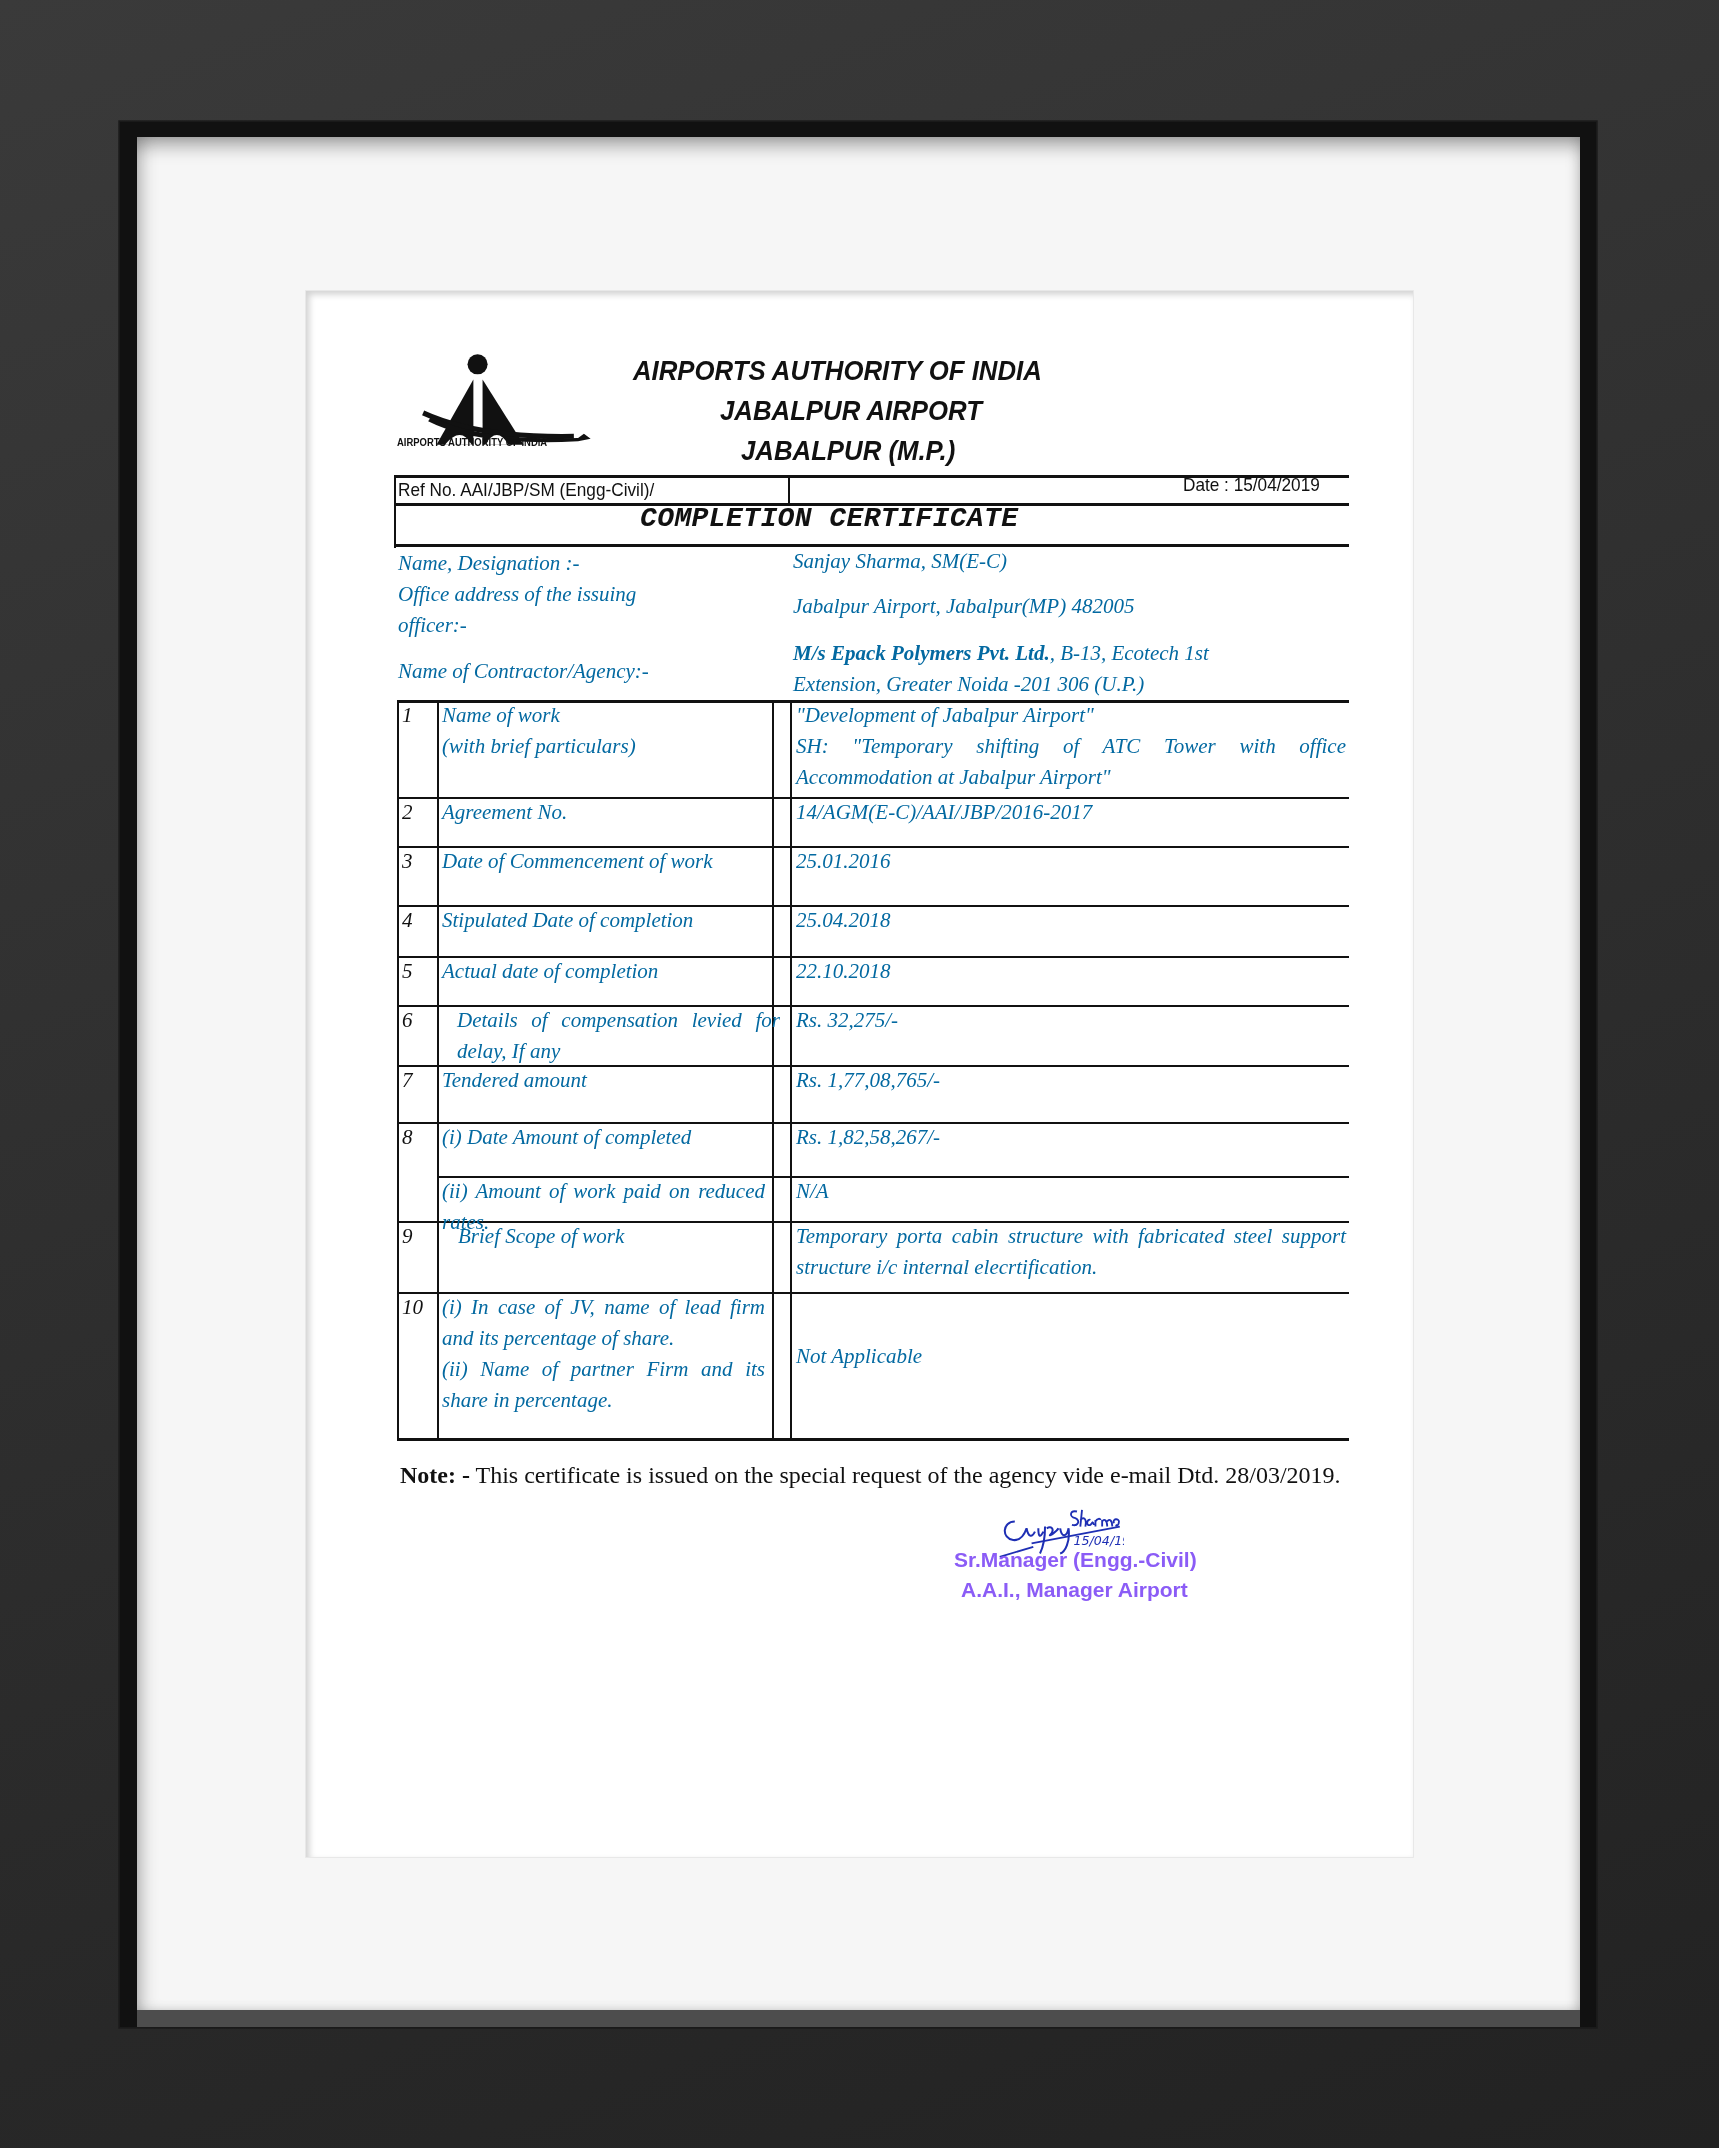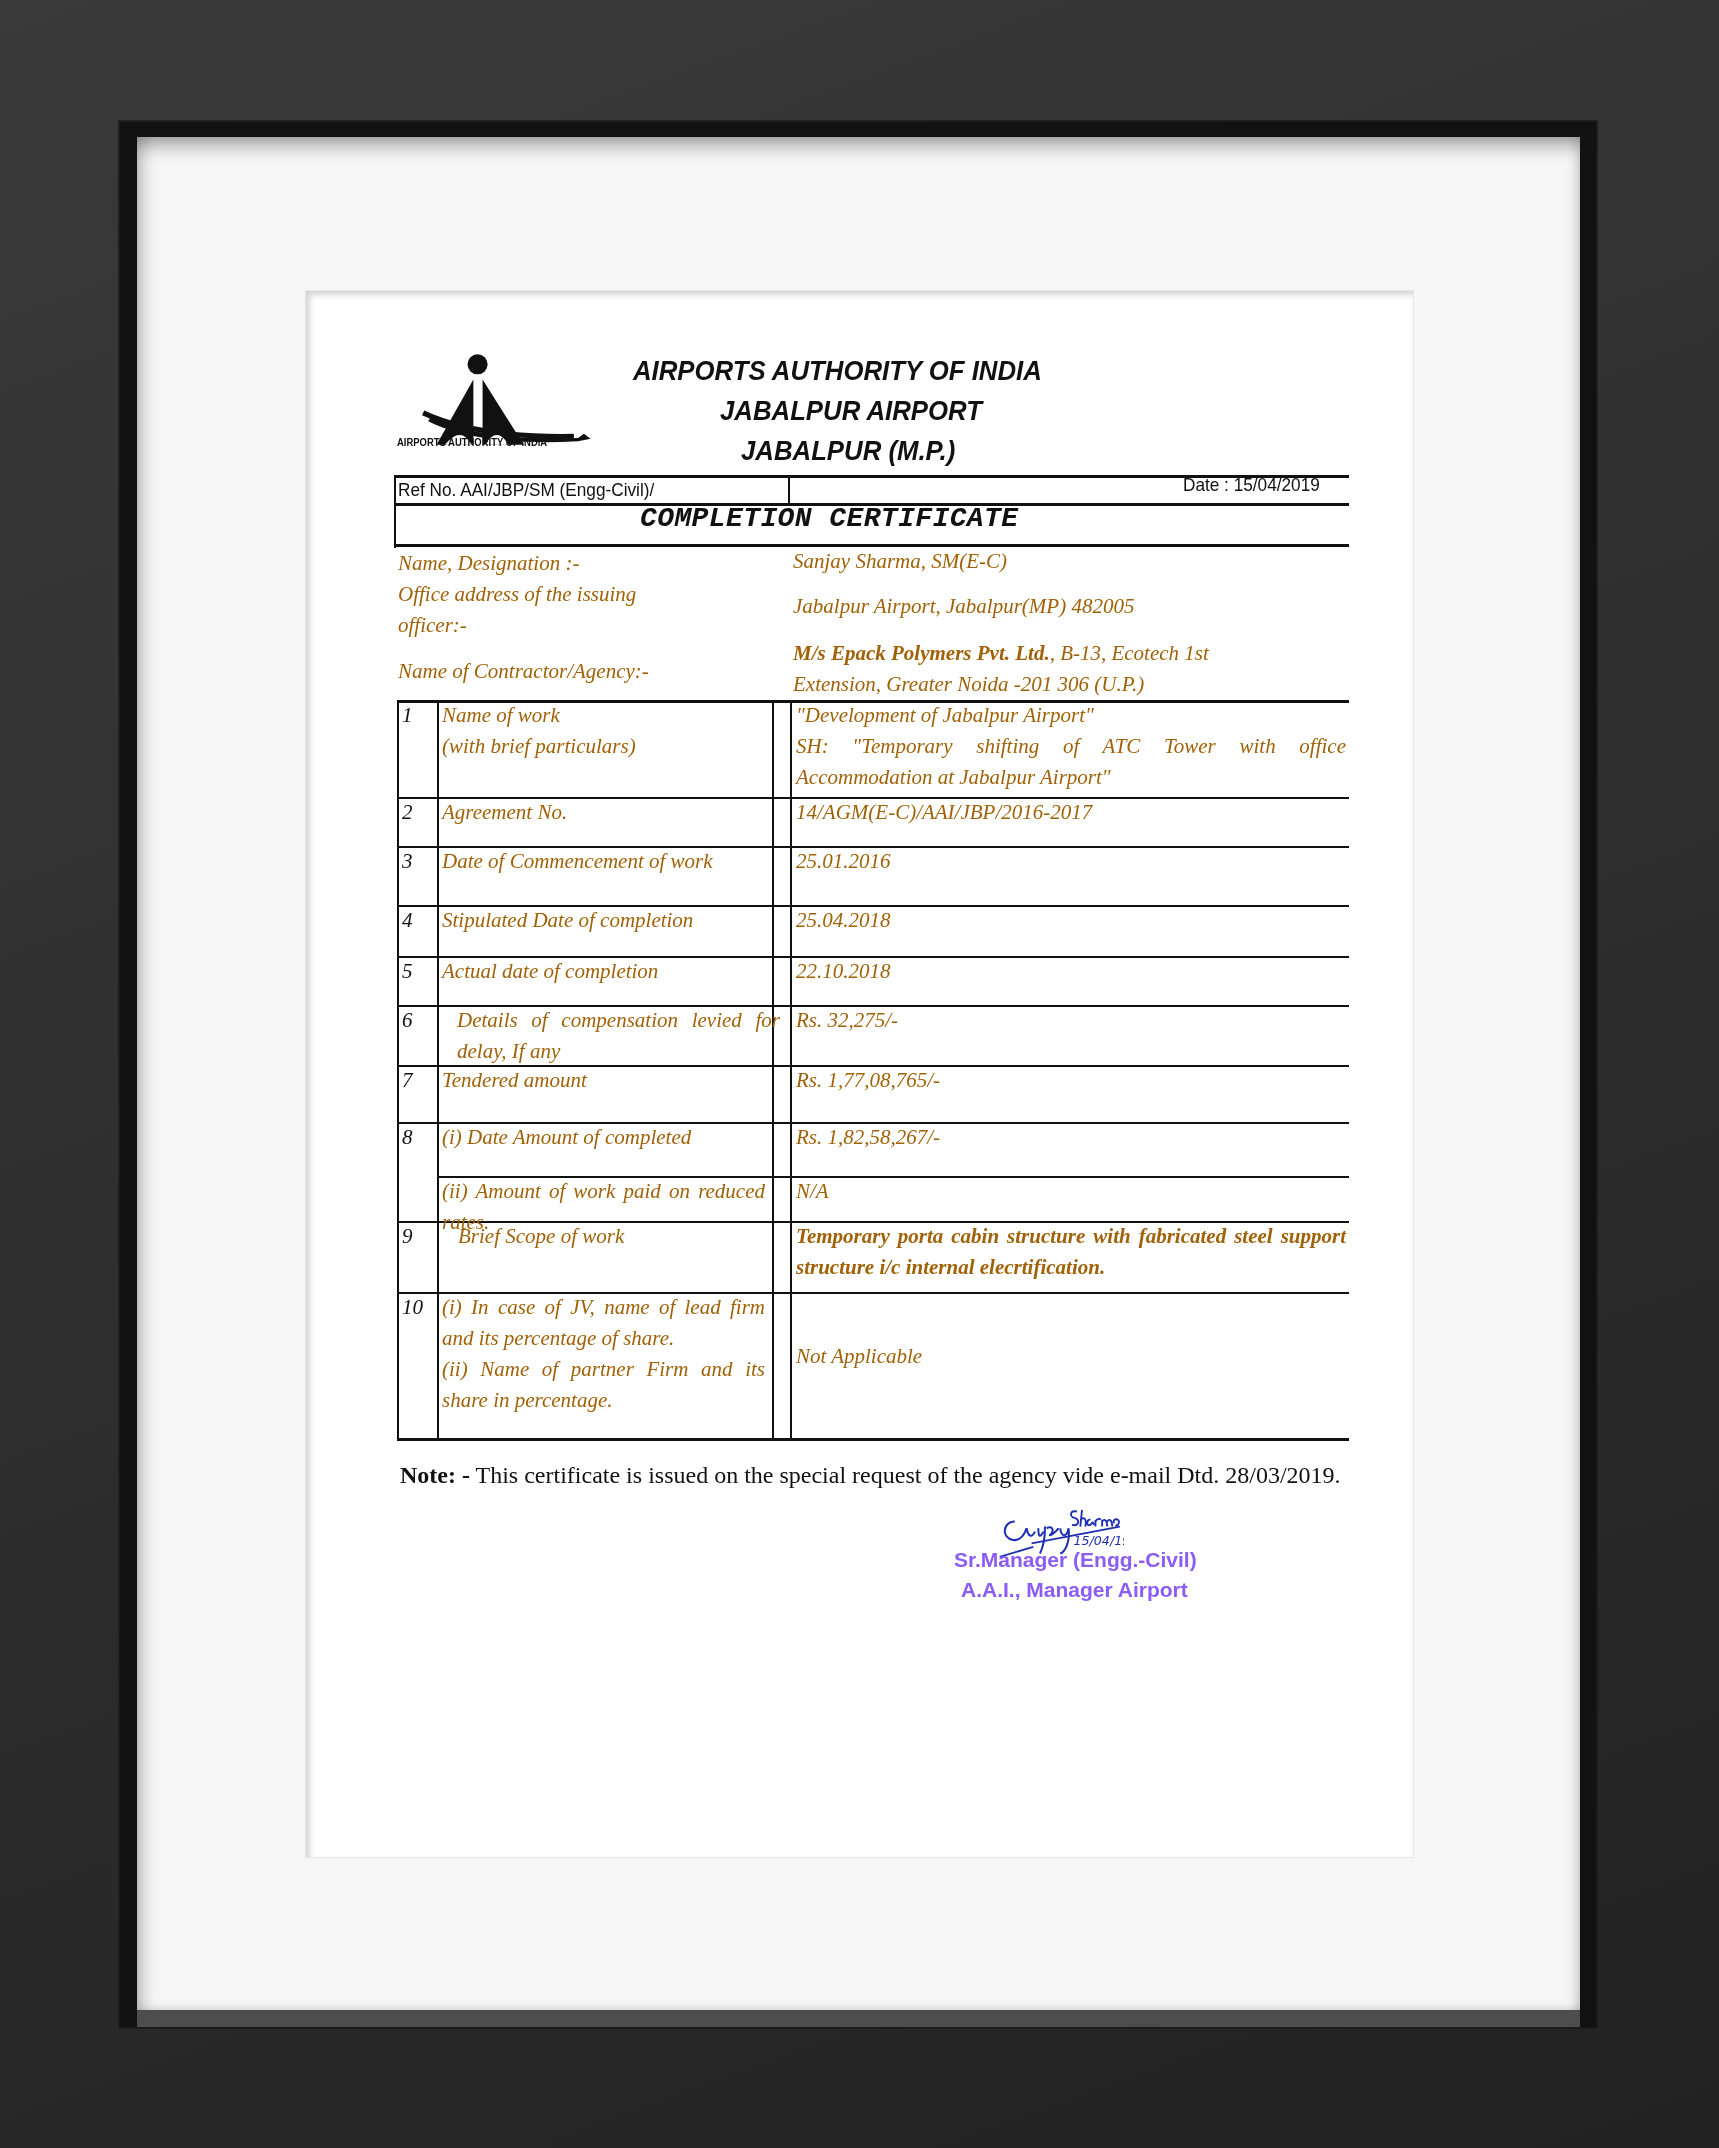--- a/index.html
+++ b/index.html
@@ -48,21 +48,21 @@
   .refbar-line { position: absolute; height: 2.5px; background: #111; }
   .vline { position: absolute; width: 1.7px; background: #111; }
   .sans-small {
     font-family: "Liberation Sans", sans-serif; font-size: 18.5px; color: #111; white-space: nowrap;
     transform: scaleX(0.93); transform-origin: left center;
   }
   .cc-title {
     font-family: Liberation Mono, monospace; font-weight: bold; font-style: italic;
     font-size: 28px; color: #111; white-space: nowrap; letter-spacing: 0.4px;
   }
-  .it { font-style: italic; font-size: 21px; color: #a16207; line-height: 31px; }
+  .it { font-style: italic; font-size: 21px; color: #0369a1; line-height: 31px; }
   .it b { font-weight: bold; }
   .just { text-align: justify; text-align-last: left; }
   .hline { position: absolute; height: 1.7px; background: #111; }
   .num { font-style: italic; font-size: 21px; color: #111; }
   .note { font-size: 24px; color: #111; white-space: nowrap; }
   .note b { font-weight: bold; }
   .sig-text {
     font-family: "Liberation Sans", sans-serif; font-weight: bold; font-size: 21px; color: #8b5cf6; white-space: nowrap; text-align: right;
   }
   .signature { position: absolute; left: 692px; top: 1212px; width: 126px; height: 59px; }
@@ -171,21 +171,21 @@
         <div class="abs it just" style="left: 399px; top: 0px; width: 550px; white-space: pre-line;">Rs. 1,82,58,267/-</div>
       </div>
       <div class="abs" style="left:91px;top:885px;width:952px;height:44px;">
         <div class="abs num" style="left: 5px; top: 3.4px;"></div>
         <div class="abs it just" style="left: 45px; top: 0px; width: 323px; white-space: pre-line;">(ii) Amount of work paid on reduced rates.</div>
         <div class="abs it just" style="left: 399px; top: 0px; width: 550px; white-space: pre-line;">N/A</div>
       </div>
       <div class="abs" style="left:91px;top:930px;width:952px;height:71px;">
         <div class="abs num" style="left: 5px; top: 3.4px;">9</div>
         <div class="abs it just" style="left: 61px; top: 0px; width: 323px; white-space: pre-line;">Brief Scope of work</div>
-        <div class="abs it just" style="left: 399px; top: 0px; width: 550px; white-space: pre-line; font-weight: bold;">Temporary porta cabin structure with fabricated steel support structure i/c internal elecrtification.</div>
+        <div class="abs it just" style="left: 399px; top: 0px; width: 550px; white-space: pre-line;">Temporary porta cabin structure with fabricated steel support structure i/c internal elecrtification.</div>
       </div>
       <div class="abs" style="left:91px;top:1001px;width:952px;height:146px;">
         <div class="abs num" style="left: 5px; top: 3.4px;">10</div>
         <div class="abs it just" style="left: 45px; top: 0px; width: 323px; white-space: pre-line;">(i) In case of JV, name of lead firm  and its percentage of share.
 (ii) Name of partner Firm and its share in percentage.</div>
         <div class="abs it just" style="left: 399px; top: 49px; width: 550px; white-space: pre-line;">Not Applicable</div>
       </div>
     </div>
 
   <div class="abs note" style="left:94px; top:1171px;"><b>Note: -</b><span> This certificate is issued on the special request of the agency vide e-mail Dtd. 28/03/2019.</span></div>

